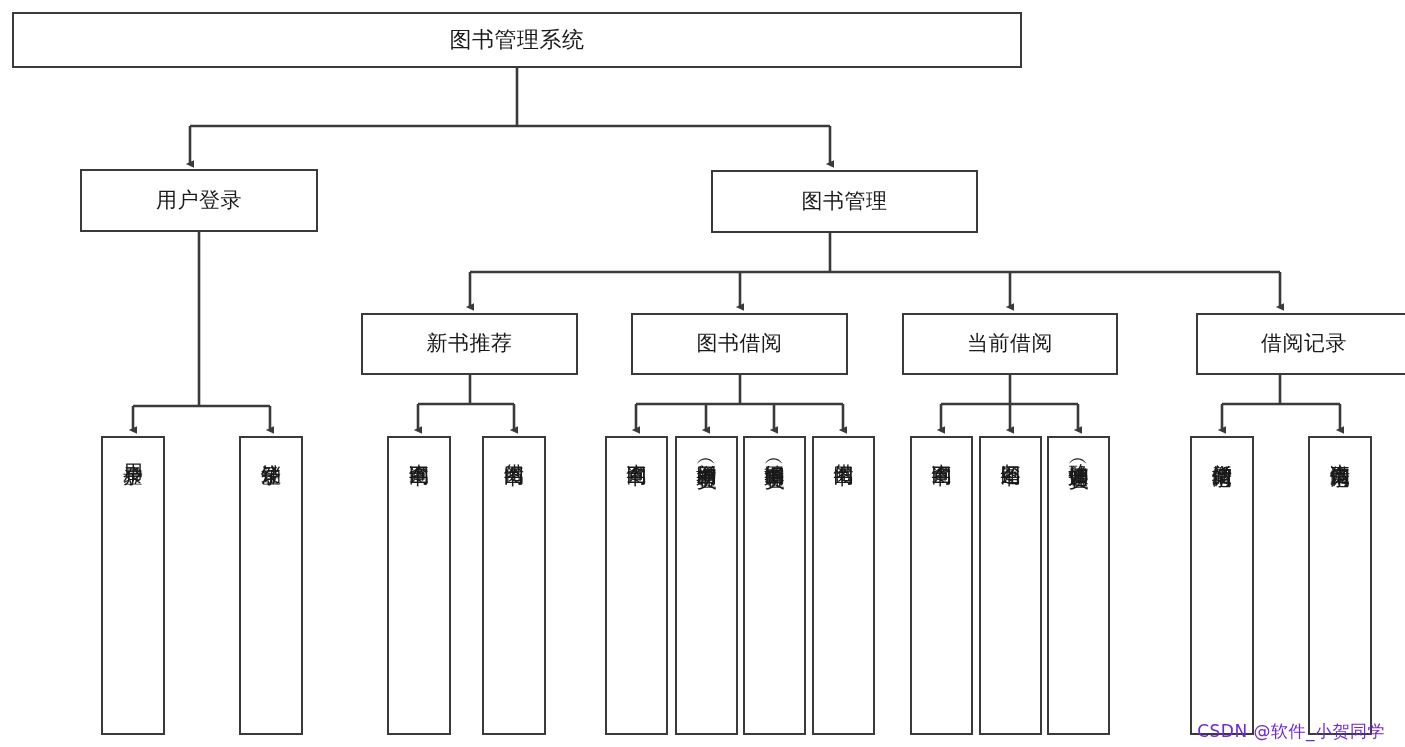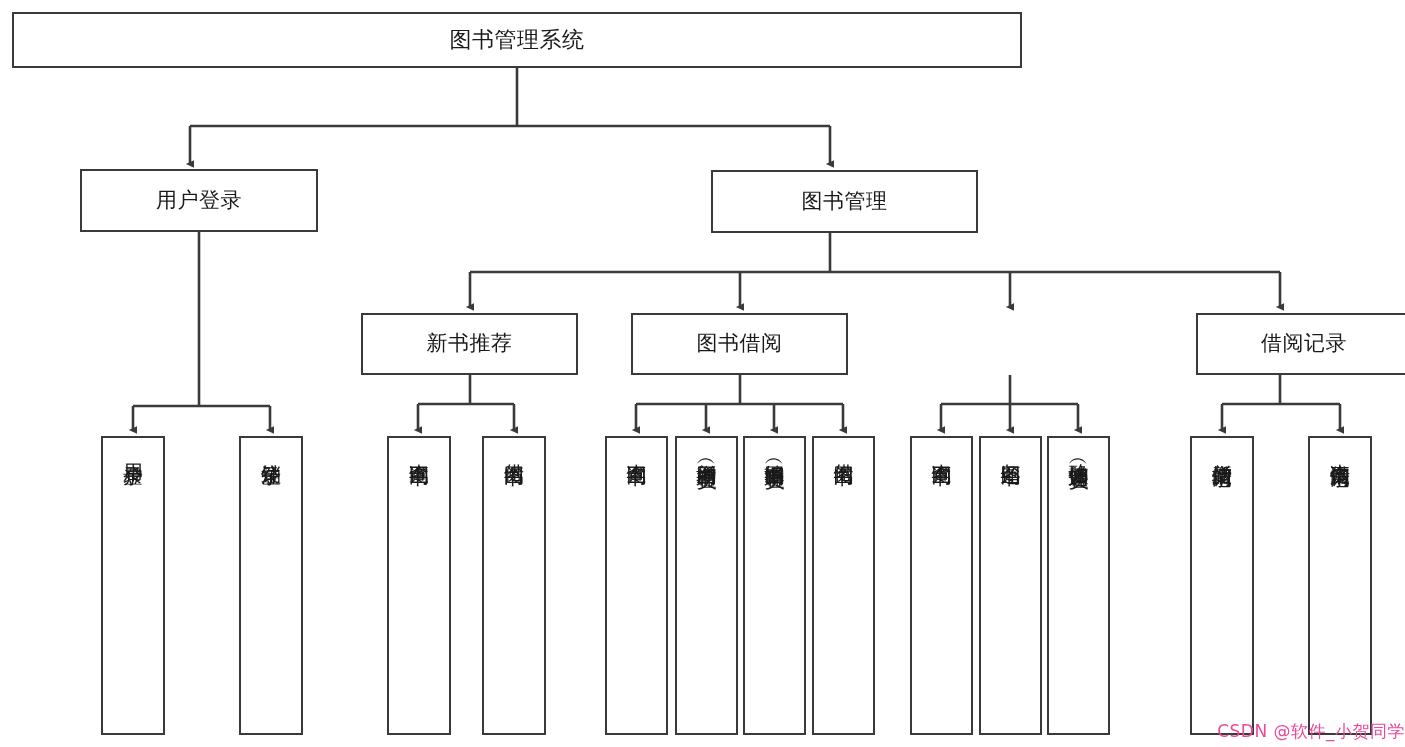--- a/index.html
+++ b/index.html
@@ -60,24 +60,24 @@
   .node.vert .node-label {
     writing-mode: vertical-rl;
     text-orientation: upright;
     font-size: 20px;
     line-height: 1.25;
     letter-spacing: 1px;
     white-space: nowrap;
   }
   #watermark {
     position: absolute;
-    right: 0;
+    right: 20px;
     bottom: 4px;
     font-size: 17px;
-    color: #ec4899;
+    color: #6d28d9;
     white-space: nowrap;
     z-index: 5;
     letter-spacing: 0.5px;
   }
 </style>
 </head>
 <body>
 
 <div id="diagram-root">
 
@@ -146,20 +146,23 @@
   </div>
 
   <div class="node horiz" style="left:631px; top:313px; width:217px; height:62px;">
     <span class="node-label">图书借阅</span>
   </div>
 
   <div class="node horiz" style="left:361px; top:313px; width:217px; height:62px;">
     <span class="node-label">新书推荐</span>
   </div>
 
+  <div class="node horiz" style="left:902px; top:313px; width:216px; height:62px;">
+    <span class="node-label">当前借阅</span>
+  </div>
 
   <div class="node horiz" style="left:1172px; top:313px; width:216px; height:62px;margin-left:24px;">
     <span class="node-label">借阅记录</span>
   </div>
 
   <div class="node vert" style="left:101px; top:436px; width:64px; height:299px;">
     <span class="node-label">用户登录</span>
   </div>
 
   <div class="node vert" style="left:239px; top:436px; width:64px; height:299px;">

